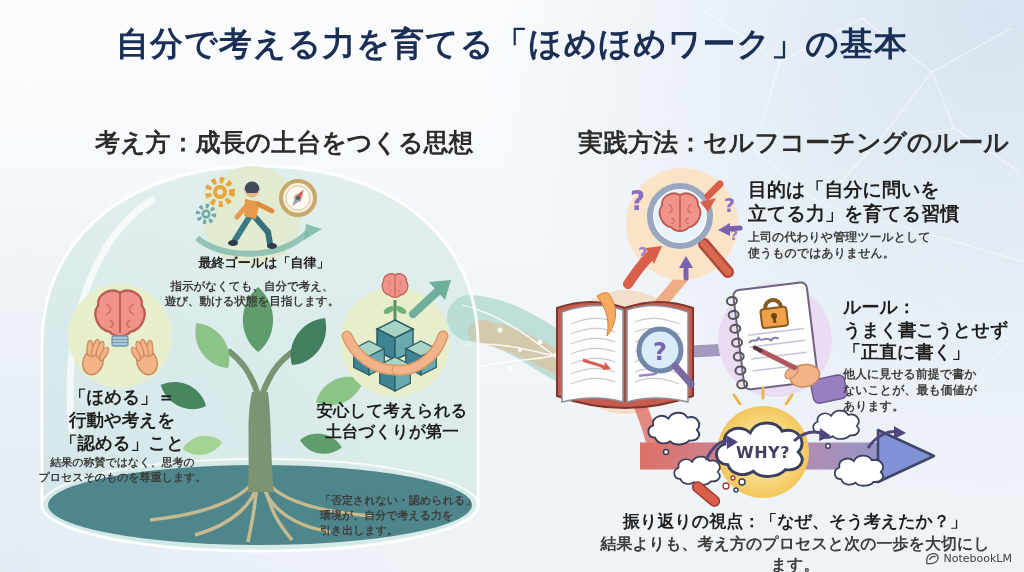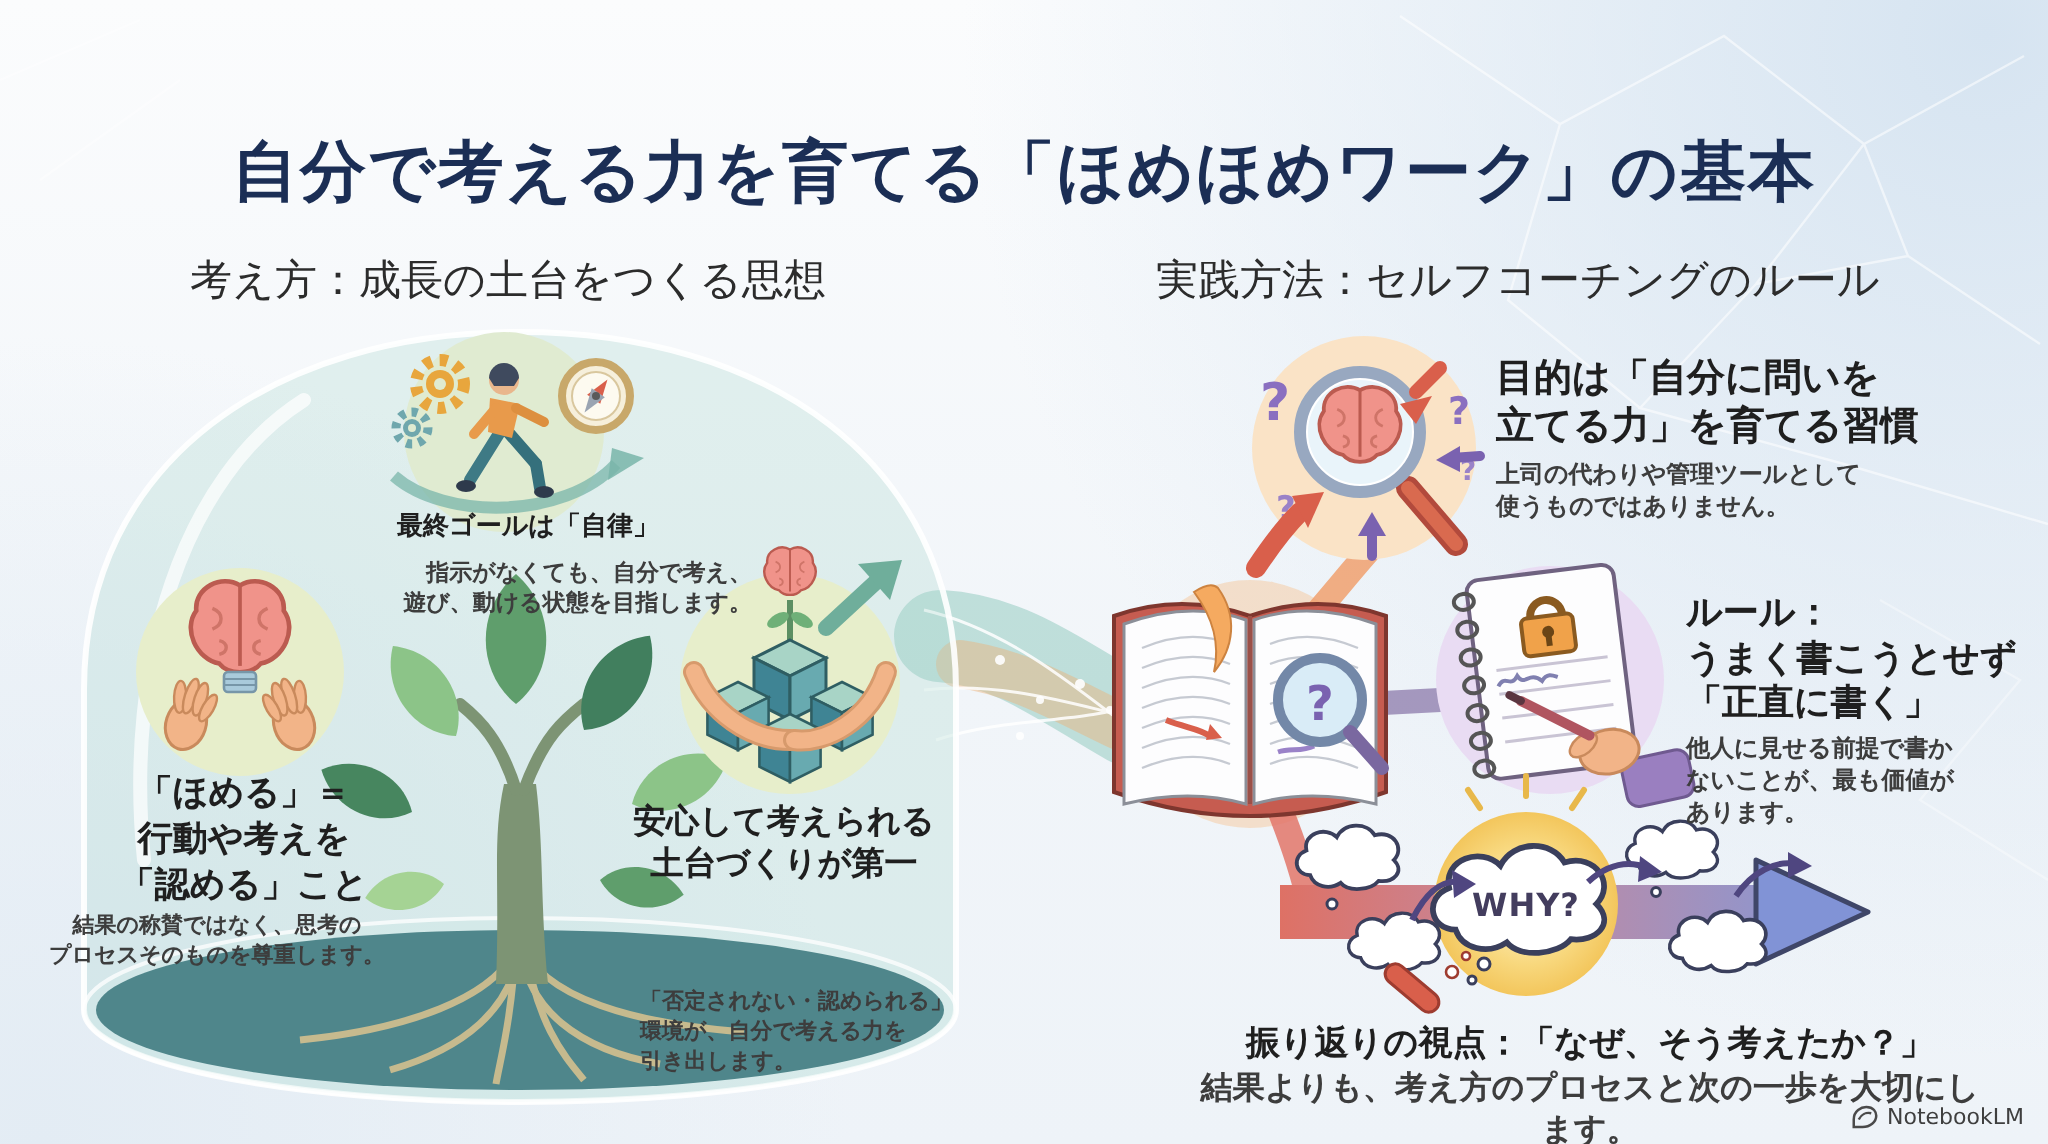--- a/index.html
+++ b/index.html
@@ -6,22 +6,22 @@
   .canvas{
     position:relative;width:1024px;height:572px;overflow:hidden;
     background:
       radial-gradient(circle at 97% 3%, #d6e4f1 0%, rgba(214,228,241,0) 45%),
       radial-gradient(circle at 2% 100%, #e3ecf4 0%, rgba(227,236,244,0) 35%),
       linear-gradient(180deg,#fbfcfd 0%,#f1f5f9 60%,#eef3f8 100%);
     font-family:"DejaVu Sans","Liberation Sans",sans-serif;
   }
   .art{position:absolute;left:0;top:0;}
   .txt{position:absolute;white-space:pre-line;}
-  .page-title{left:0;right:0;top:22px;text-align:center;font-size:33px;font-weight:bold;color:#1b2e55;letter-spacing:1px;margin-top:42px;}
-  .sec-h{font-size:21px;font-weight:normal;color:#2c2c2c;}
+  .page-title{left:0;right:0;top:22px;text-align:center;font-size:33px;font-weight:bold;color:#1b2e55;letter-spacing:1px;}
+  .sec-h{font-size:25px;font-weight:bold;color:#2c2c2c;}
   .blk-t{font-weight:bold;color:#1f1f1f;}
   .blk-b{font-weight:600;color:#3d3d3d;}
   .center{text-align:center;}
   .brand{position:absolute;right:12px;bottom:6px;display:flex;align-items:center;gap:4px;
          font-size:11px;font-weight:normal;color:#3f3f3f;}
 </style>
 </head>
 <body>
 
 <div class="canvas">
@@ -301,27 +301,27 @@
     </g>
   </g>
 </svg>
 
 <div class="txt page-title">自分で考える力を育てる「ほめほめワーク」の基本</div>
 
 <div class="txt sec-h" style="left:95px;top:126px;">考え方：成長の土台をつくる思想</div>
 <div class="txt sec-h" style="left:578px;top:126px;text-align:center;">実践方法：セルフコーチングのルール</div>
 
 <div class="txt blk-t center" style="left:152px;top:254px;width:224px;font-size:13px;">最終ゴールは「自律」</div>
-<div class="txt blk-b center" style="left:128px;top:279px;width:248px;font-size:11.5px;line-height:1.32;text-align:right;">指示がなくても、自分で考え、
+<div class="txt blk-b center" style="left:128px;top:279px;width:248px;font-size:11.5px;line-height:1.32;">指示がなくても、自分で考え、
 遊び、動ける状態を目指します。</div>
 
 <div class="txt blk-t center" style="left:38px;top:386px;width:168px;font-size:17.5px;line-height:1.3;">「ほめる」＝
 行動や考えを
 「認める」こと</div>
-<div class="txt blk-b center" style="left:11px;top:456px;width:195px;font-size:11px;line-height:1.35;">結果の称賛ではなく、思考の
+<div class="txt blk-b center" style="left:25px;top:456px;width:195px;font-size:11px;line-height:1.35;">結果の称賛ではなく、思考の
 プロセスそのものを尊重します。</div>
 
 <div class="txt blk-t center" style="left:303px;top:400px;width:178px;font-size:16.5px;line-height:1.3;">安心して考えられる
 土台づくりが第一</div>
 <div class="txt blk-b" style="left:320px;top:448px;width:165px;font-size:11px;line-height:1.35;margin-top:46px;">「否定されない・認められる」
 環境が、自分で考える力を
 引き出します。</div>
 
 <div class="txt blk-t" style="left:748px;top:178px;width:255px;font-size:19px;line-height:1.25;">目的は「自分に問いを
 立てる力」を育てる習慣</div>

